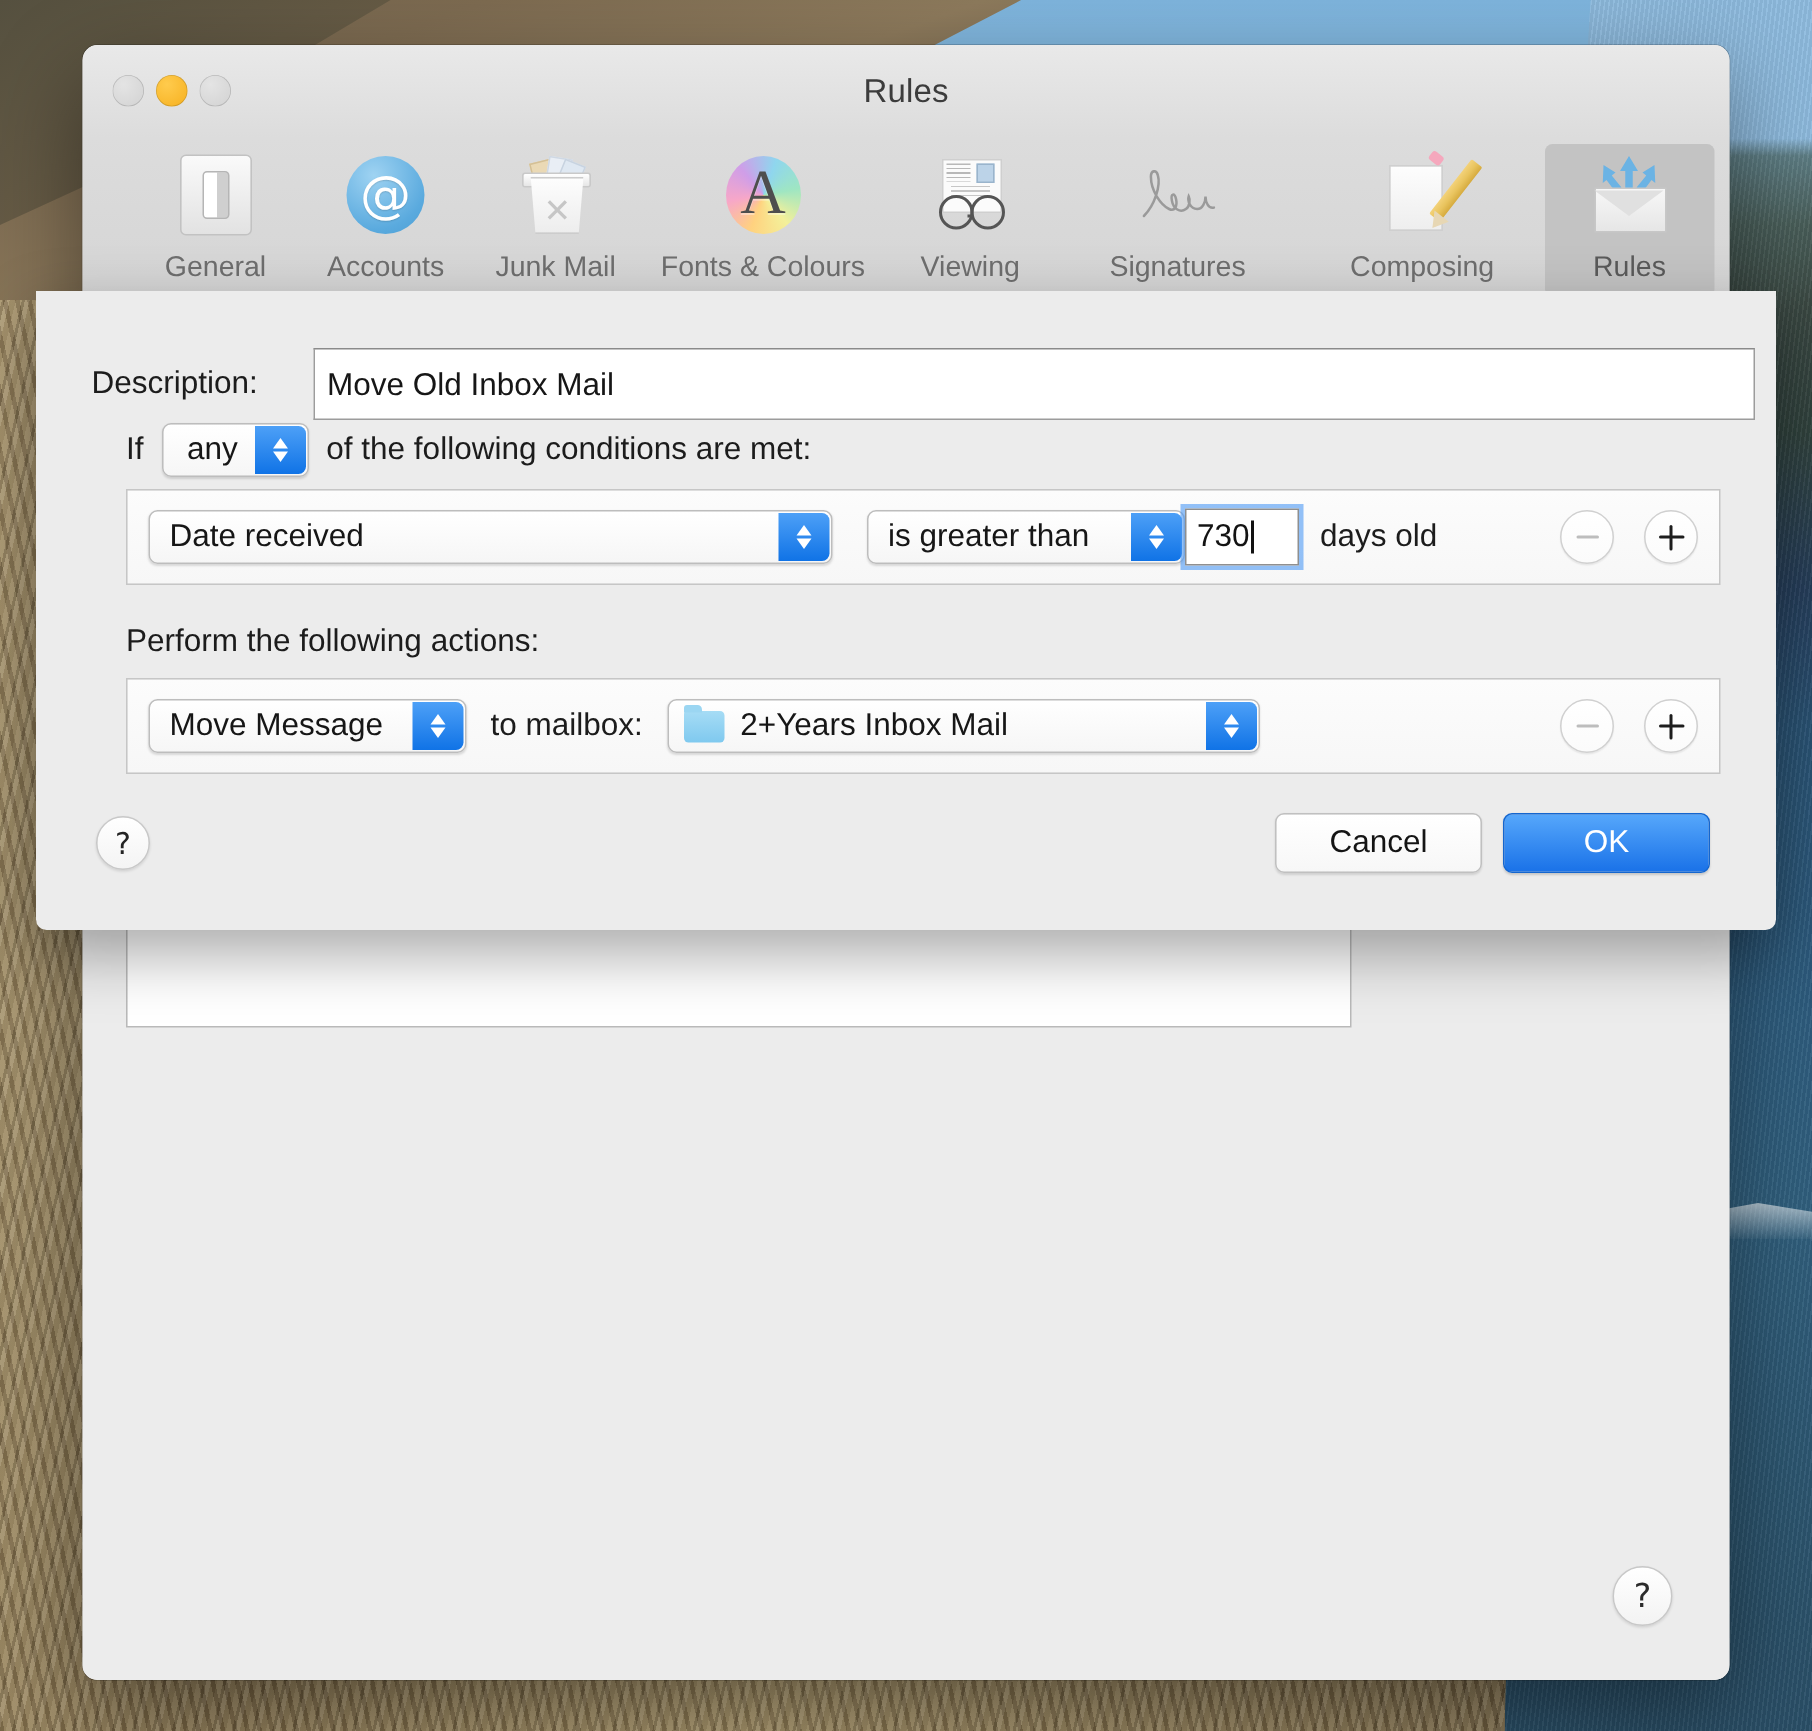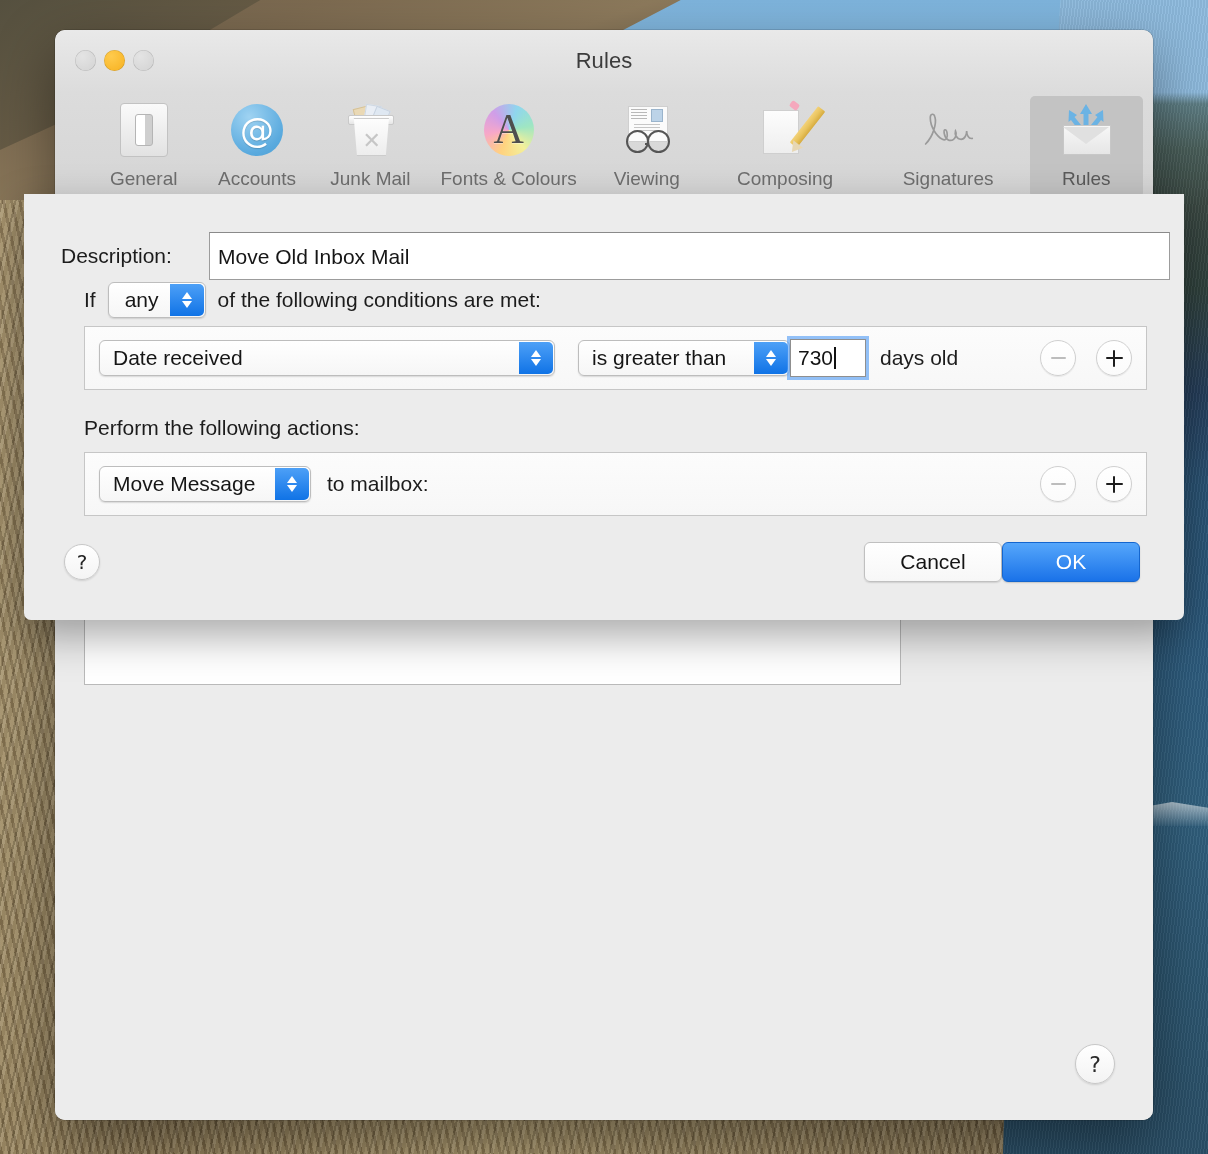--- a/index.html
+++ b/index.html
@@ -477,20 +477,21 @@
     border-radius: 6px;
     font-size: 21px;
     display: flex; align-items: center; justify-content: center;
     box-sizing: border-box;
   }
   .btn.cancel {
     background: linear-gradient(180deg,#ffffff,#f7f7f7);
     border: 1px solid #c0c0c0;
     color: #141414;
     box-shadow: 0 1px 1.5px rgba(0,0,0,0.12);
+    margin-right: 14px;
   }
   .btn.ok {
     background: linear-gradient(180deg,#56a7fb,#1a72e8);
     border: 1px solid #1466cf;
     color: #ffffff;
     box-shadow: 0 1px 1.5px rgba(0,0,0,0.16);
   }
 </style>
 </head>
 <body>
@@ -567,37 +568,37 @@
           <div class="g1"></div>
             <div class="g2"></div>
             <div class="bridge"></div>
         </div>
       </div>
       <div class="tb-label">Viewing</div>
     </div>
 
     <div class="tb-item wide">
       <div class="tb-icon">
+        <svg class="ic-signatures" viewBox="0 0 60 46" xmlns="http://www.w3.org/2000/svg">
+          <path d="M6 38 C14 30 18 16 16 9 C15 5 11 5 11 10 C11 20 18 30 24 33 C28 35 30 31 29 26 C28 21 25 22 26 27 C27 33 32 36 36 33 C39 31 39 26 38 24 C37 27 39 33 44 33 C48 33 50 28 50 24 C50 28 52 33 56 32" fill="none" stroke="#9a9a9a" stroke-width="1.8" stroke-linecap="round"></path>
+        </svg>
+      </div>
+      <div class="tb-label">Signatures</div>
+    </div>
+
+    <div class="tb-item wide">
+      <div class="tb-icon">
         <div class="ic-composing">
           <div class="pg"></div>
             <div class="pencil"></div>
             <div class="eraser"></div>
             <div class="tip"></div>
         </div>
       </div>
       <div class="tb-label">Composing</div>
-    </div>
-
-    <div class="tb-item wide">
-      <div class="tb-icon">
-        <svg class="ic-signatures" viewBox="0 0 60 46" xmlns="http://www.w3.org/2000/svg">
-          <path d="M6 38 C14 30 18 16 16 9 C15 5 11 5 11 10 C11 20 18 30 24 33 C28 35 30 31 29 26 C28 21 25 22 26 27 C27 33 32 36 36 33 C39 31 39 26 38 24 C37 27 39 33 44 33 C48 33 50 28 50 24 C50 28 52 33 56 32" fill="none" stroke="#9a9a9a" stroke-width="1.8" stroke-linecap="round"></path>
-        </svg>
-      </div>
-      <div class="tb-label">Signatures</div>
     </div>
 
     <div class="tb-item selected">
       <div class="tb-icon">
         <div class="ic-rules">
           <svg width="54" height="30" viewBox="0 0 54 30" style="position:absolute;left:0;top:0;">
             <path d="M27 1 L33 11 L29.5 11 L29.5 24 L24.5 24 L24.5 11 L21 11 Z" fill="#6bb3e4"></path>
             <path d="M10 7 L18 12 L15.5 14 L22 22 L18 25 L12 17 L9.5 19 Z" fill="#6bb3e4"></path>
             <path d="M44 7 L36 12 L38.5 14 L32 22 L36 25 L42 17 L44.5 19 Z" fill="#6bb3e4"></path>
           </svg>
@@ -667,20 +668,28 @@
 
   <div class="panel actions">
     <span class="popup act-type">
       <span>Move Message</span>
       <span class="stepper">
         <span class="ar up"></span>
           <span class="ar down"></span>
       </span>
     </span>
     <span class="inline-text" style="margin:0 16px">to mailbox:</span>
+    <span class="popup act-mailbox">
+      <span class="folder-ic"></span>
+      <span>2+Years Inbox Mail</span>
+      <span class="stepper">
+        <span class="ar up"></span>
+          <span class="ar down"></span>
+      </span>
+    </span>
     <span style="flex:1"></span>
     <span class="circ-btn minus"></span>
     <span style="width:20px"></span>
     <span class="circ-btn plus"></span>
   </div>
 
   <div class="sheet-footer">
     <span class="help-small">?</span>
     <span class="footer-spacer"></span>
     <span class="btn cancel">Cancel</span>

